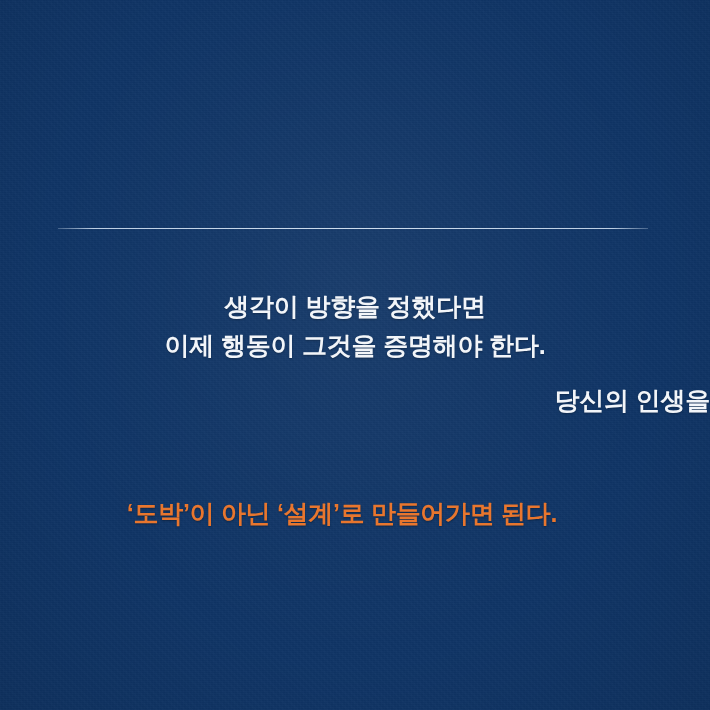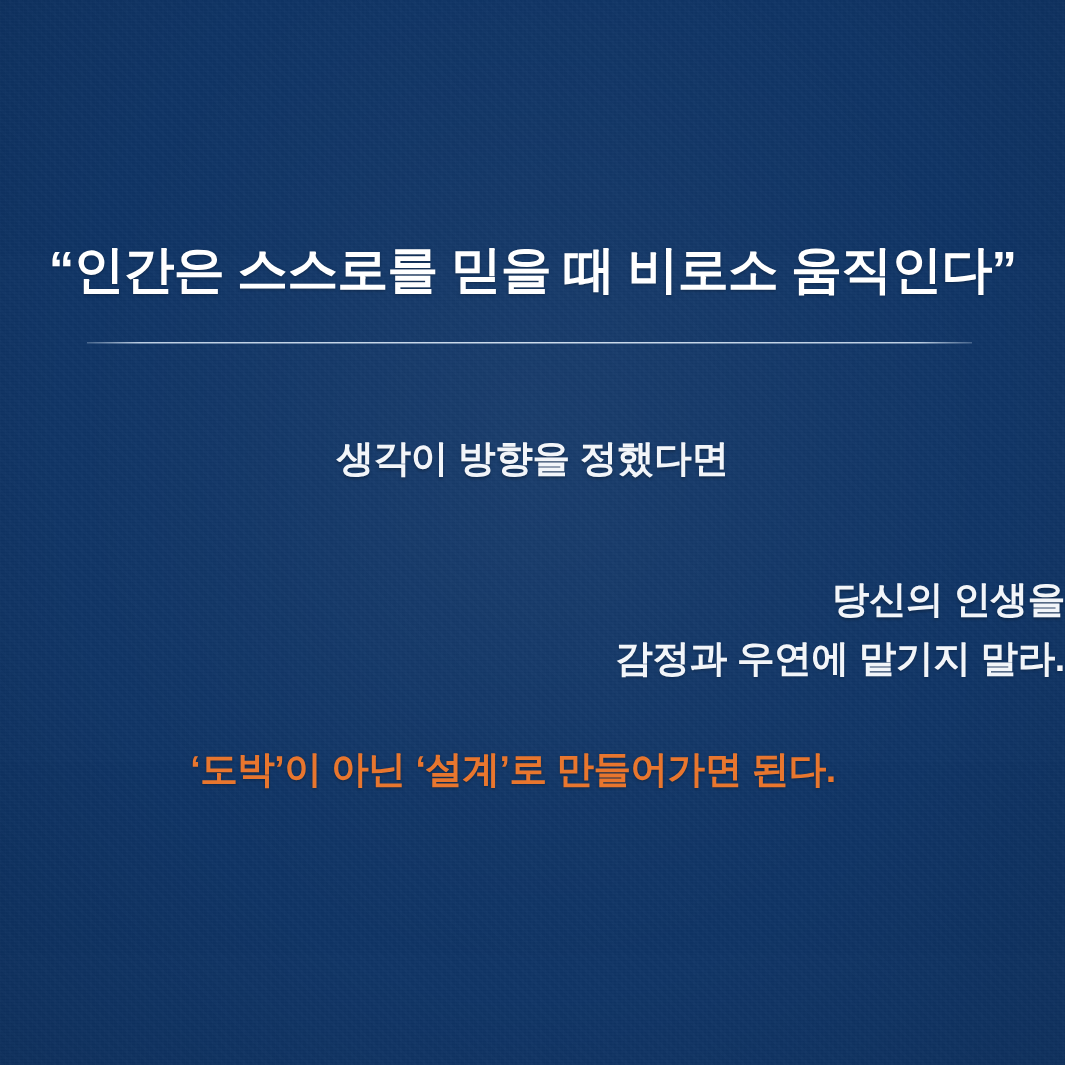--- a/index.html
+++ b/index.html
@@ -132,29 +132,28 @@
 </head>
 <body>
 
 <div class="card">
 
   <div class="texture"></div>
   <div class="vignette"></div>
 
   <div class="content">
 
-    <div class="headline">“인간은 스스로를 믿을 때 비로소 움직인다”</div>
 
     <div class="divider"></div>
 
     <div class="para para-1">
       <span class="line">생각이 방향을 정했다면</span>
+      <span class="line">이제 행동이 그것을 증명해야 한다.</span>
     </div>
 
     <div class="para para-2">
       <span class="line">당신의 인생을</span>
-      <span class="line">감정과 우연에 맡기지 말라.</span>
     </div>
 
     <div class="accent">‘도박’이 아닌 ‘설계’로 만들어가면 된다.</div>
 
   </div>
 </div>
 
 </body></html>

